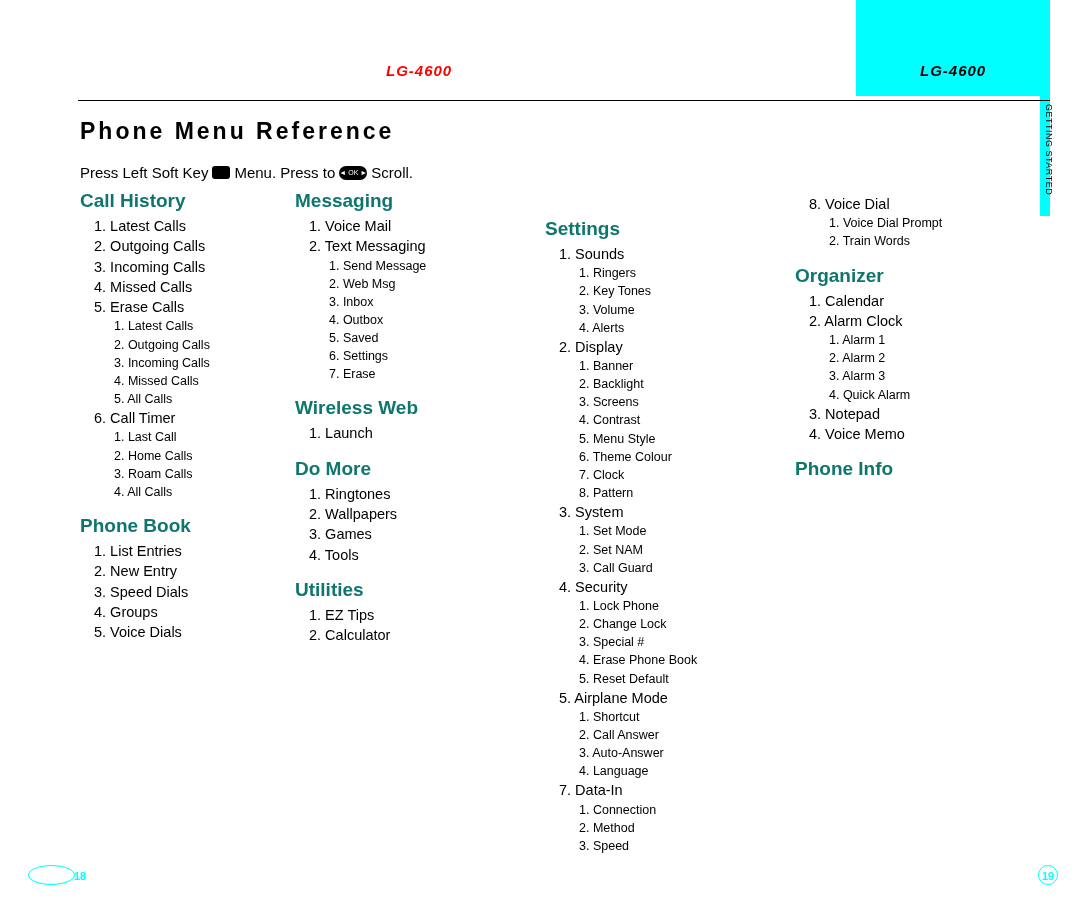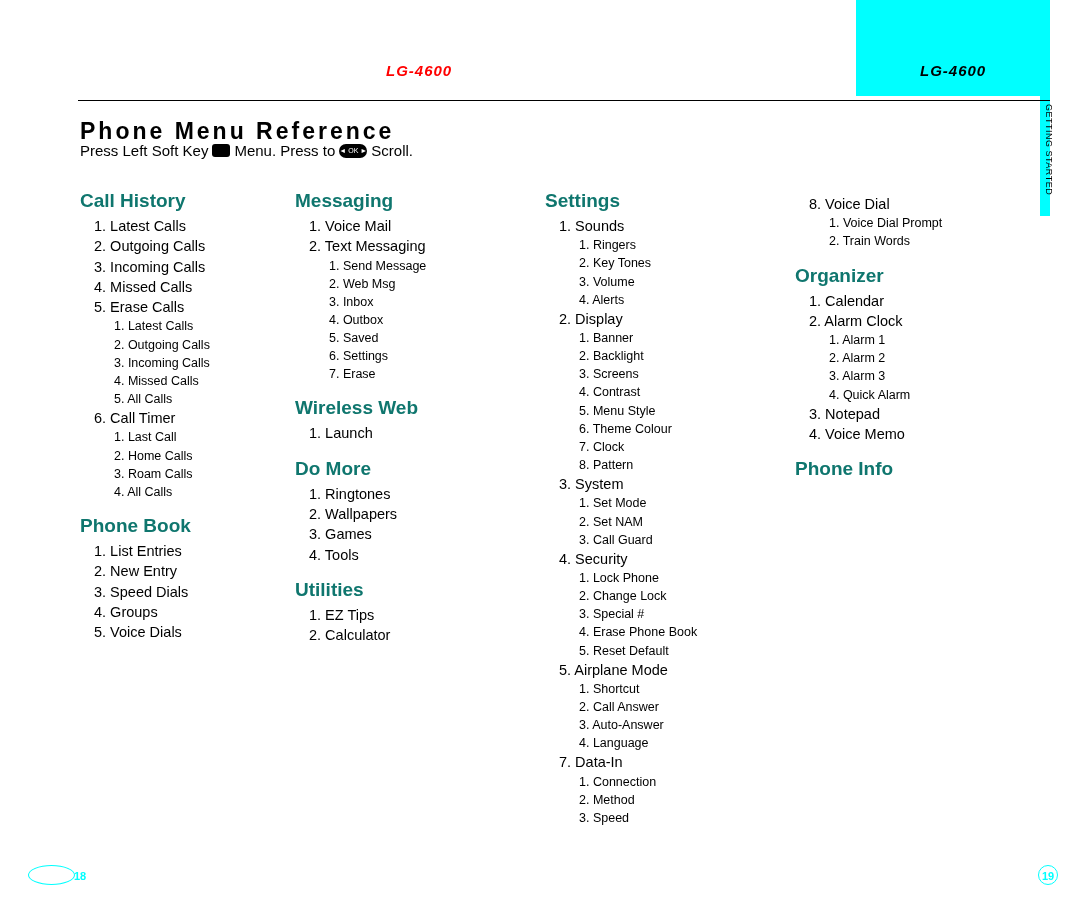--- a/index.html
+++ b/index.html
@@ -51,21 +51,21 @@
   }
   .title {
     position: absolute;
     left: 80px; top: 118px;
     font-size: 23px;
     font-weight: 900;
     letter-spacing: 3px;
   }
   .instruction {
     position: absolute;
-    left: 80px; top: 142px;
+    left: 80px; top: 164px;
     font-size: 15px;
     display: flex;
     align-items: center;
     gap: 4px;
   }
   .icon-box {
     display: inline-block;
     width: 18px; height: 13px;
     background: #000;
     border-radius: 3px;
@@ -84,21 +84,21 @@
   }
   .columns {
     position: absolute;
     left: 80px; top: 190px;
     width: 970px;
     display: flex;
   }
   .col { padding-right: 20px; }
   .col1 { width: 215px; }
   .col2 { width: 250px; }
-  .col3 { width: 250px; }
+  .col3 { width: 250px; margin-top: 28px; }
   .col4 { width: 230px; }
   .section-head {
     color: #0f766e;
     font-weight: bold;
     font-size: 19px;
     margin-bottom: 4px;
     margin-top: 14px;
   }
   .section-head.first { margin-top: 0; }
   .lvl1 {

